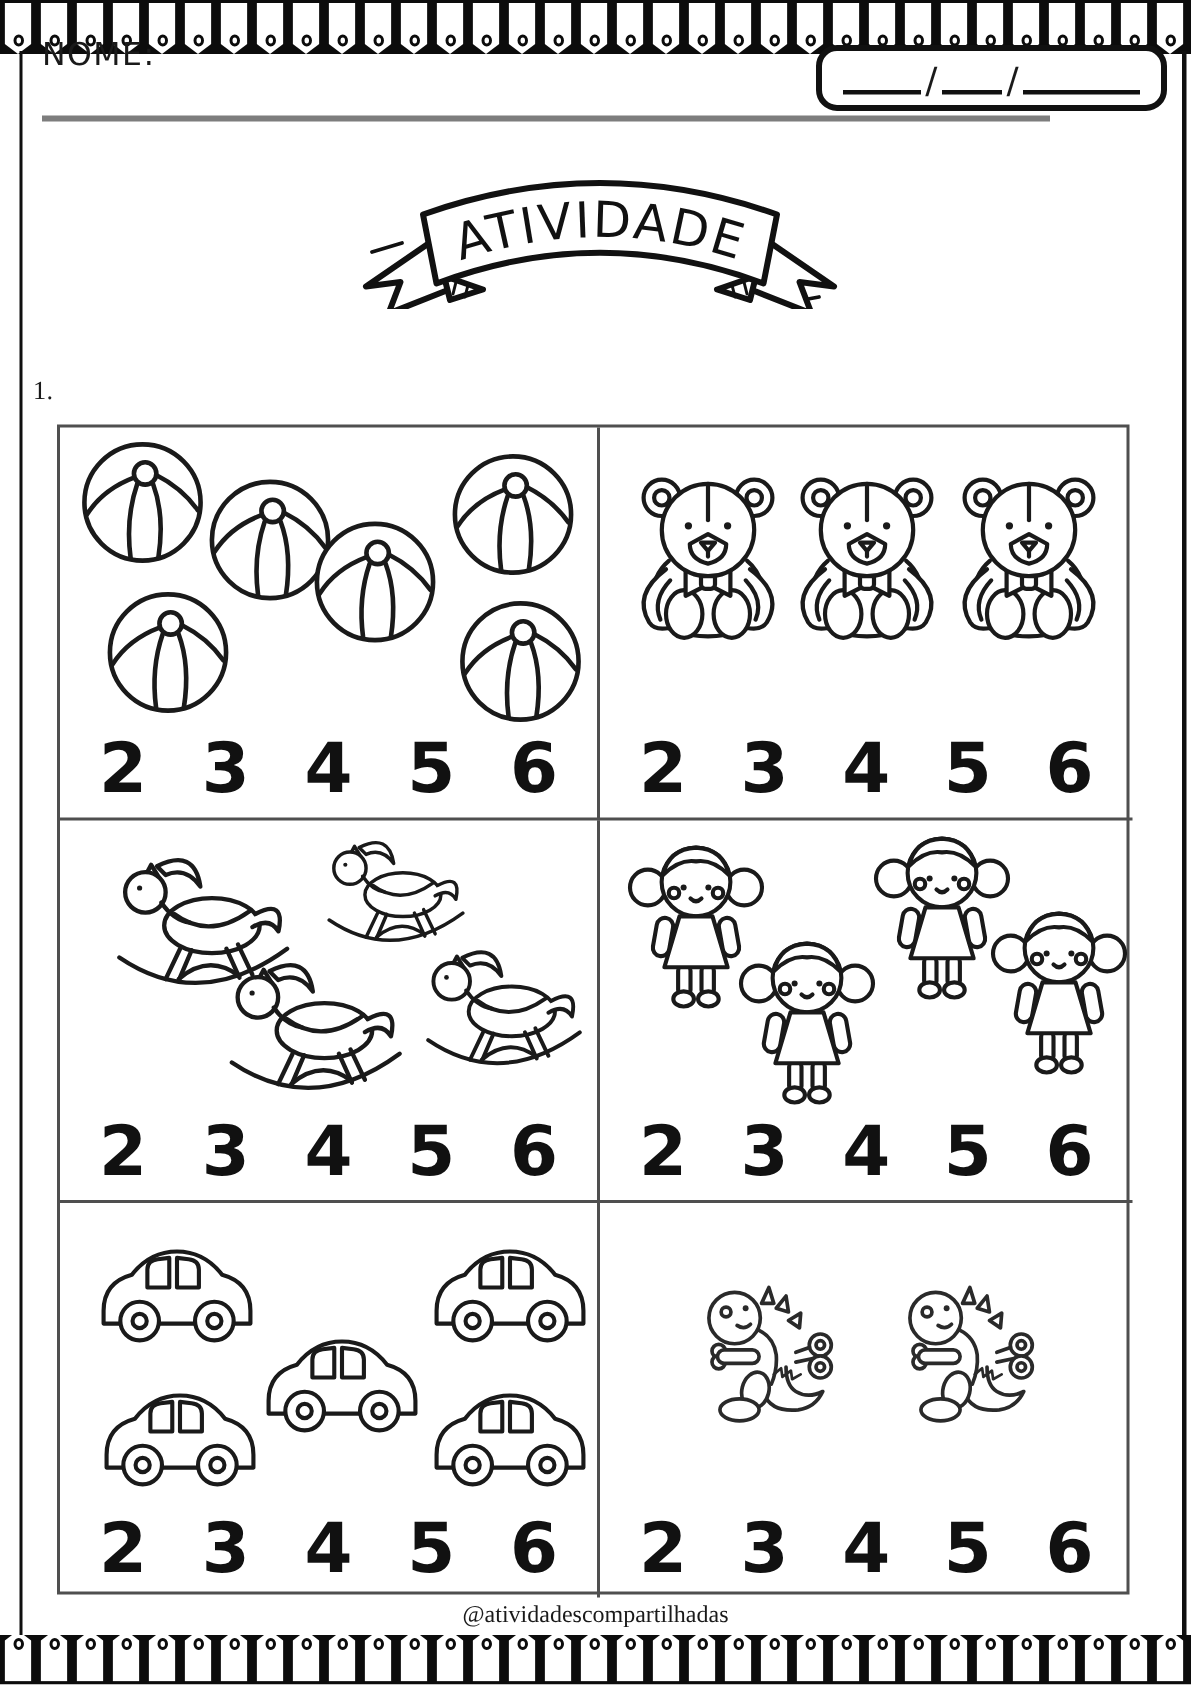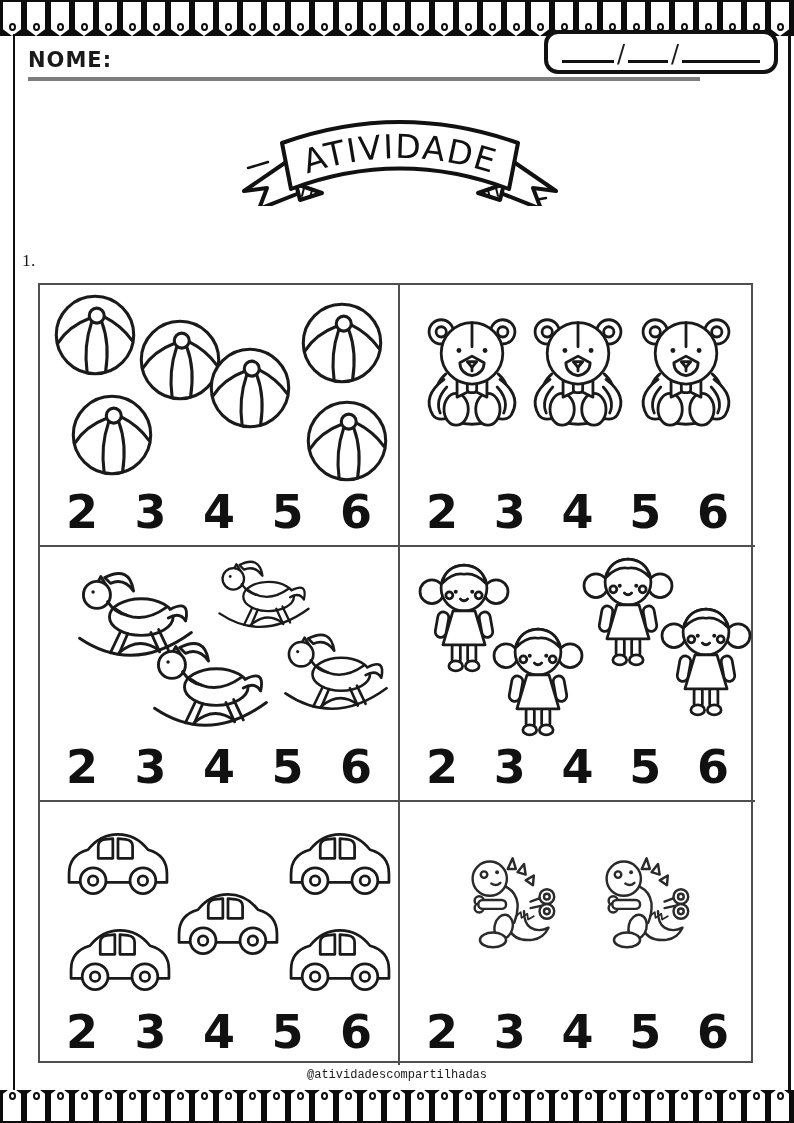--- a/index.html
+++ b/index.html
@@ -13,21 +13,21 @@
   .unit-top,.unit-bottom{flex:0 0 18px;height:29px;background:#fff;display:flex;justify-content:center;}
   .unit-top{clip-path:polygon(0 0,100% 0,100% 80%,50% 100%,0 80%);align-items:flex-end;padding-bottom:5px;}
   .unit-bottom{clip-path:polygon(0 20%,50% 0,100% 20%,100% 100%,0 100%);align-items:flex-start;padding-top:5px;}
   .unit-top i,.unit-bottom i{display:block;width:3px;height:4px;background:#fff;
         border:2px solid #0c0c0c;border-radius:50%;}
   
   .vline{position:absolute;top:34px;bottom:31px;background:#0f0f0f;}
   .vline-left{left:13px;width:2px;}
   .vline-right{right:3px;width:3px;}
   
-  .name-label{position:absolute;left:28px;top:48px;font-size:21px;font-weight:bold;letter-spacing:1px;}
+  .name-label{position:absolute;left:28px;top:24px;font-size:21px;font-weight:normal;letter-spacing:1px;}
   .name-line{position:absolute;left:28px;top:77px;width:672px;height:4px;background:#7d7d7d;}
   .date-box{position:absolute;left:544px;top:30px;width:234px;height:44px;background:#fff;
             border:4px solid #111;border-radius:14px;display:flex;align-items:flex-end;
             justify-content:center;padding-bottom:7px;box-sizing:border-box;}
   .date-blank{display:inline-block;height:0;border-bottom:3px solid #111;margin:0 2px;}
   .b1{width:52px;} .b2{width:40px;} .b3{width:78px;}
   .date-slash{font-size:24px;line-height:18px;font-weight:500;margin:0 1px;}
   
   .banner{position:absolute;left:237px;top:96px;width:326px;height:110px;}
   
@@ -41,21 +41,21 @@
   .cell{position:relative;box-sizing:border-box;}
   .cell.cb{border-bottom:2px solid #4f4f4f;}
   .cell.cr{border-right:2px solid #4f4f4f;}
   .fig{position:absolute;}
   .numrow{position:absolute;left:0;right:0;bottom:10px;display:flex;justify-content:space-between;
           padding:0 26px;}
   .num{font-size:46px;font-weight:bold;line-height:1;font-family:"DejaVu Sans",sans-serif;
        color:#111;cursor:pointer;}
   
   .footer{position:absolute;left:0;right:0;top:1068px;text-align:center;
-          font-family:Liberation Mono, monospace;font-size:12px;}
+          font-family:Liberation Serif, serif;font-size:16px;}
   svg{display:block;}
 </style>
 </head>
 <body>
 
 <svg width="0" height="0" style="position:absolute" aria-hidden="true">
   <defs>
     <symbol id="sym-ball" viewBox="0 0 100 100">
       <g stroke="#1a1a1a" stroke-width="3.5" fill="#fff" stroke-linecap="round">
         <circle cx="50" cy="50" r="44"></circle>

